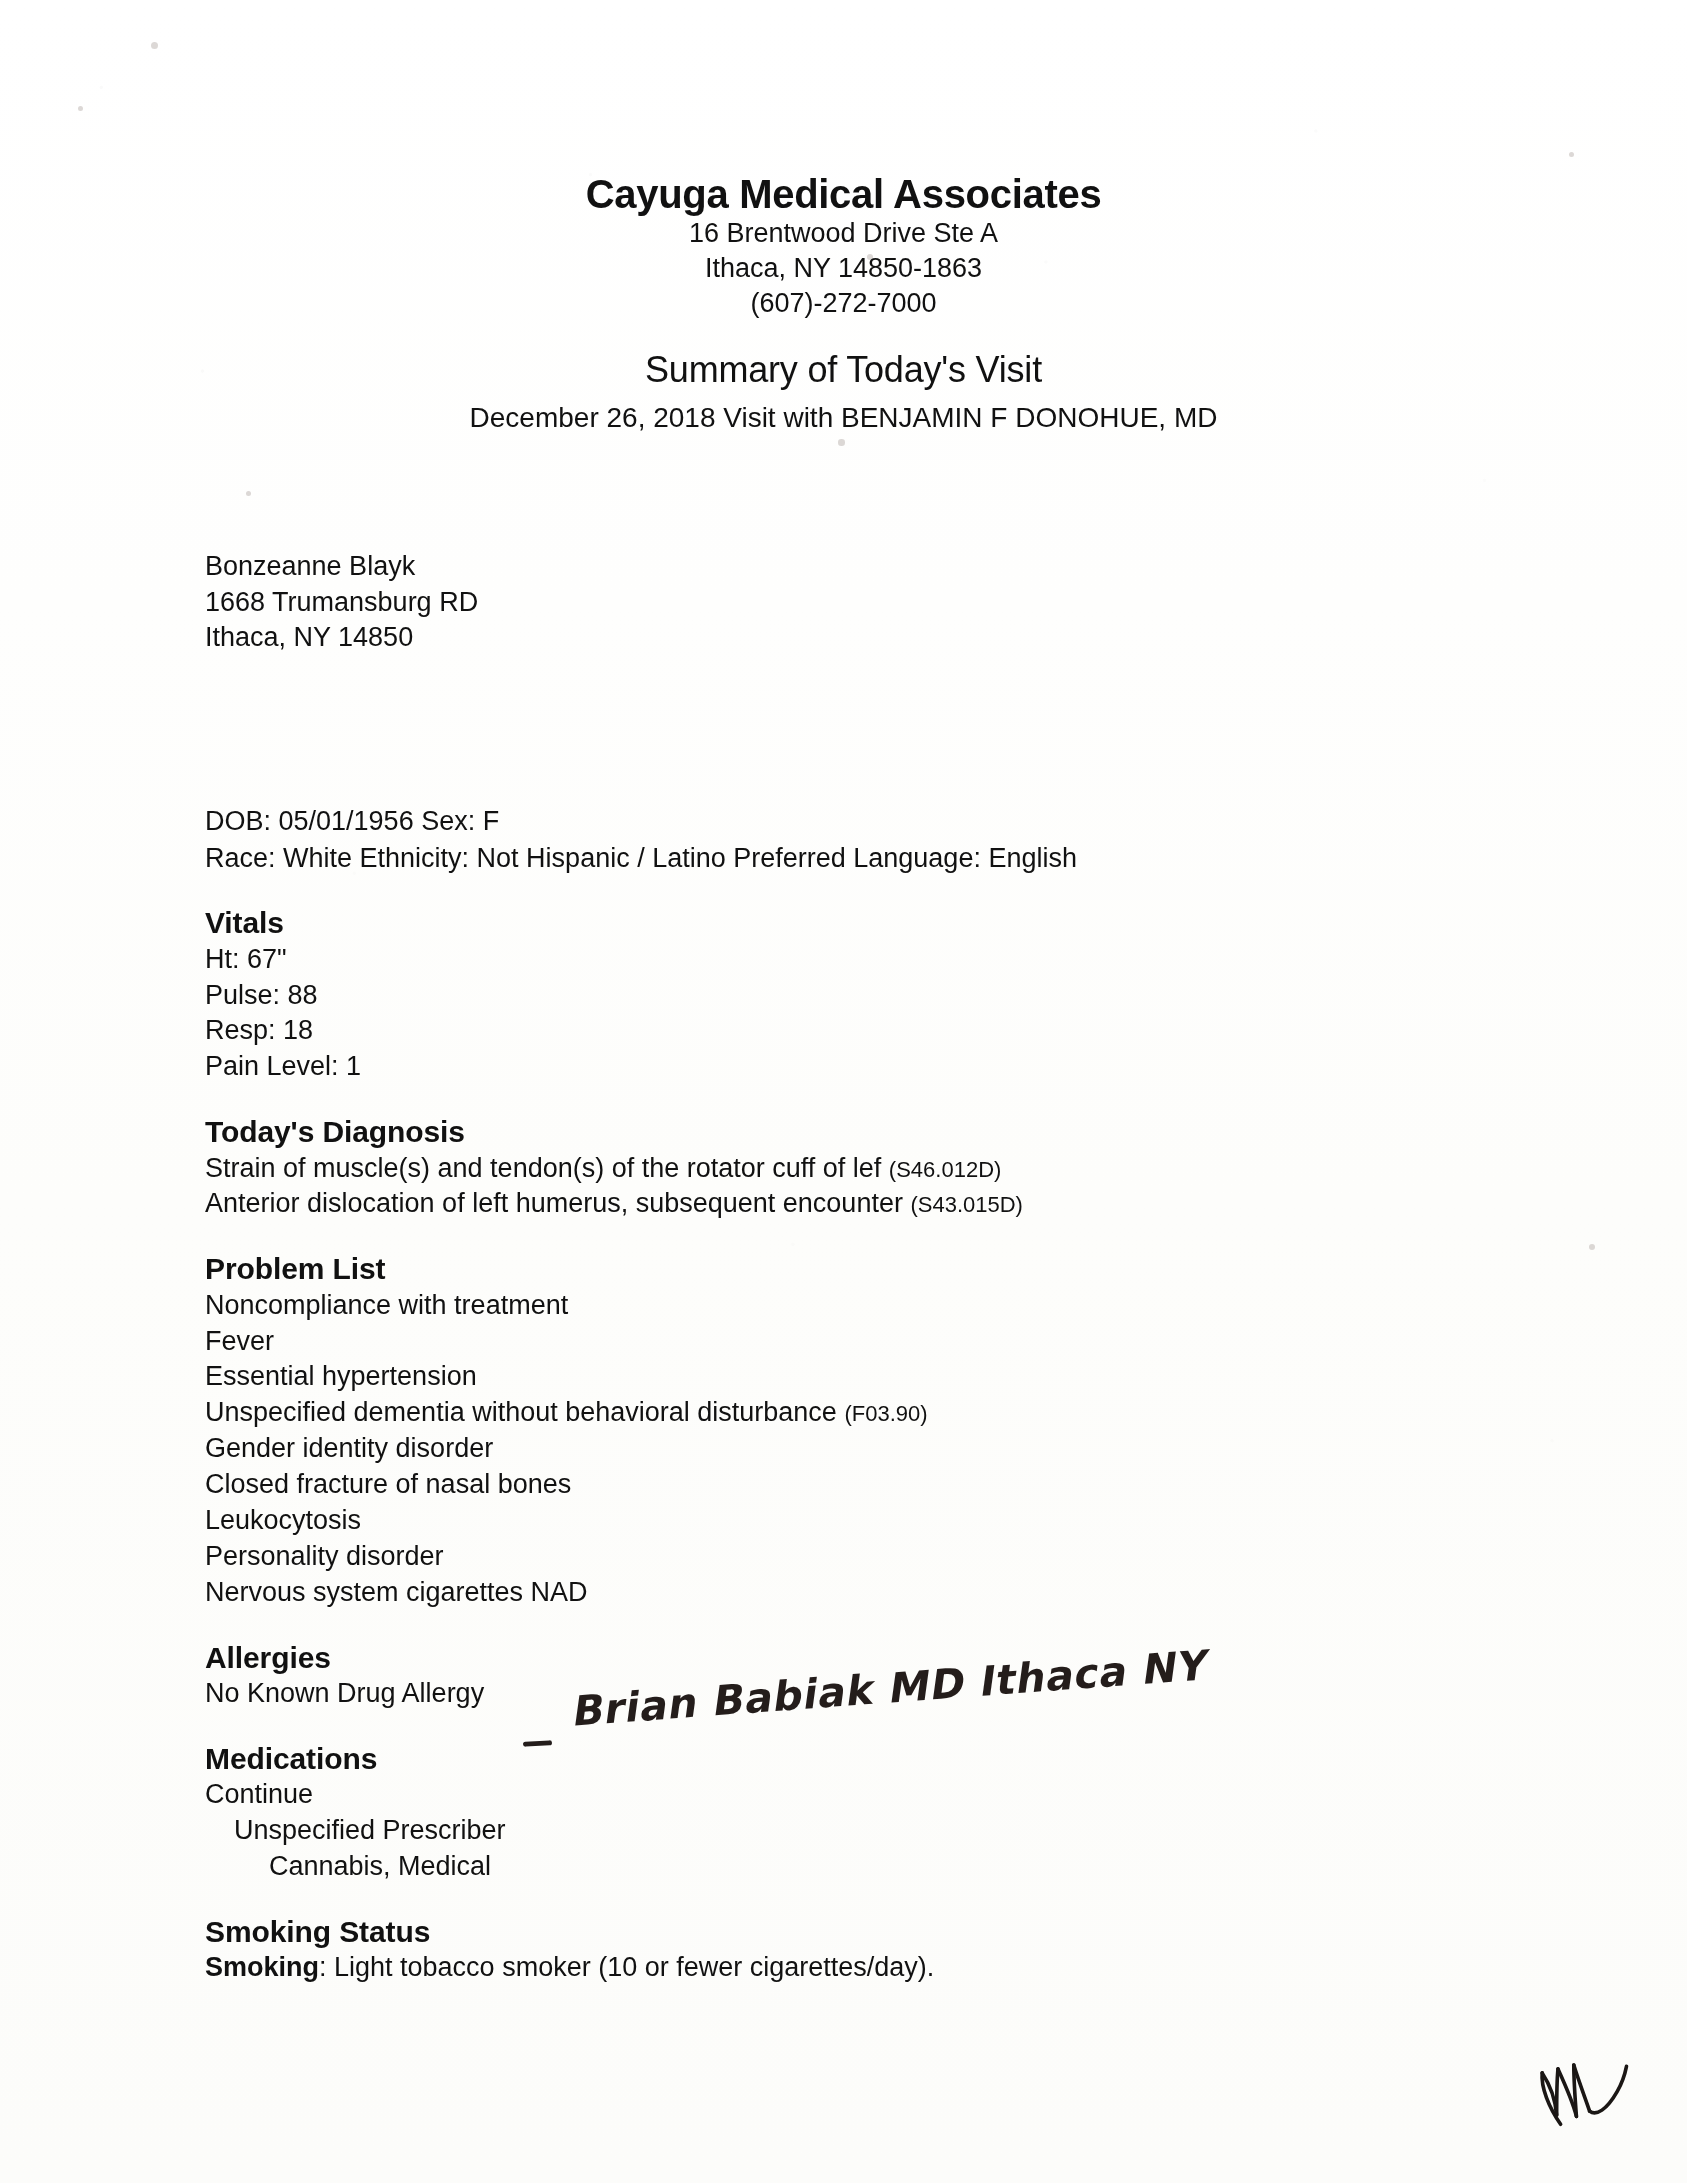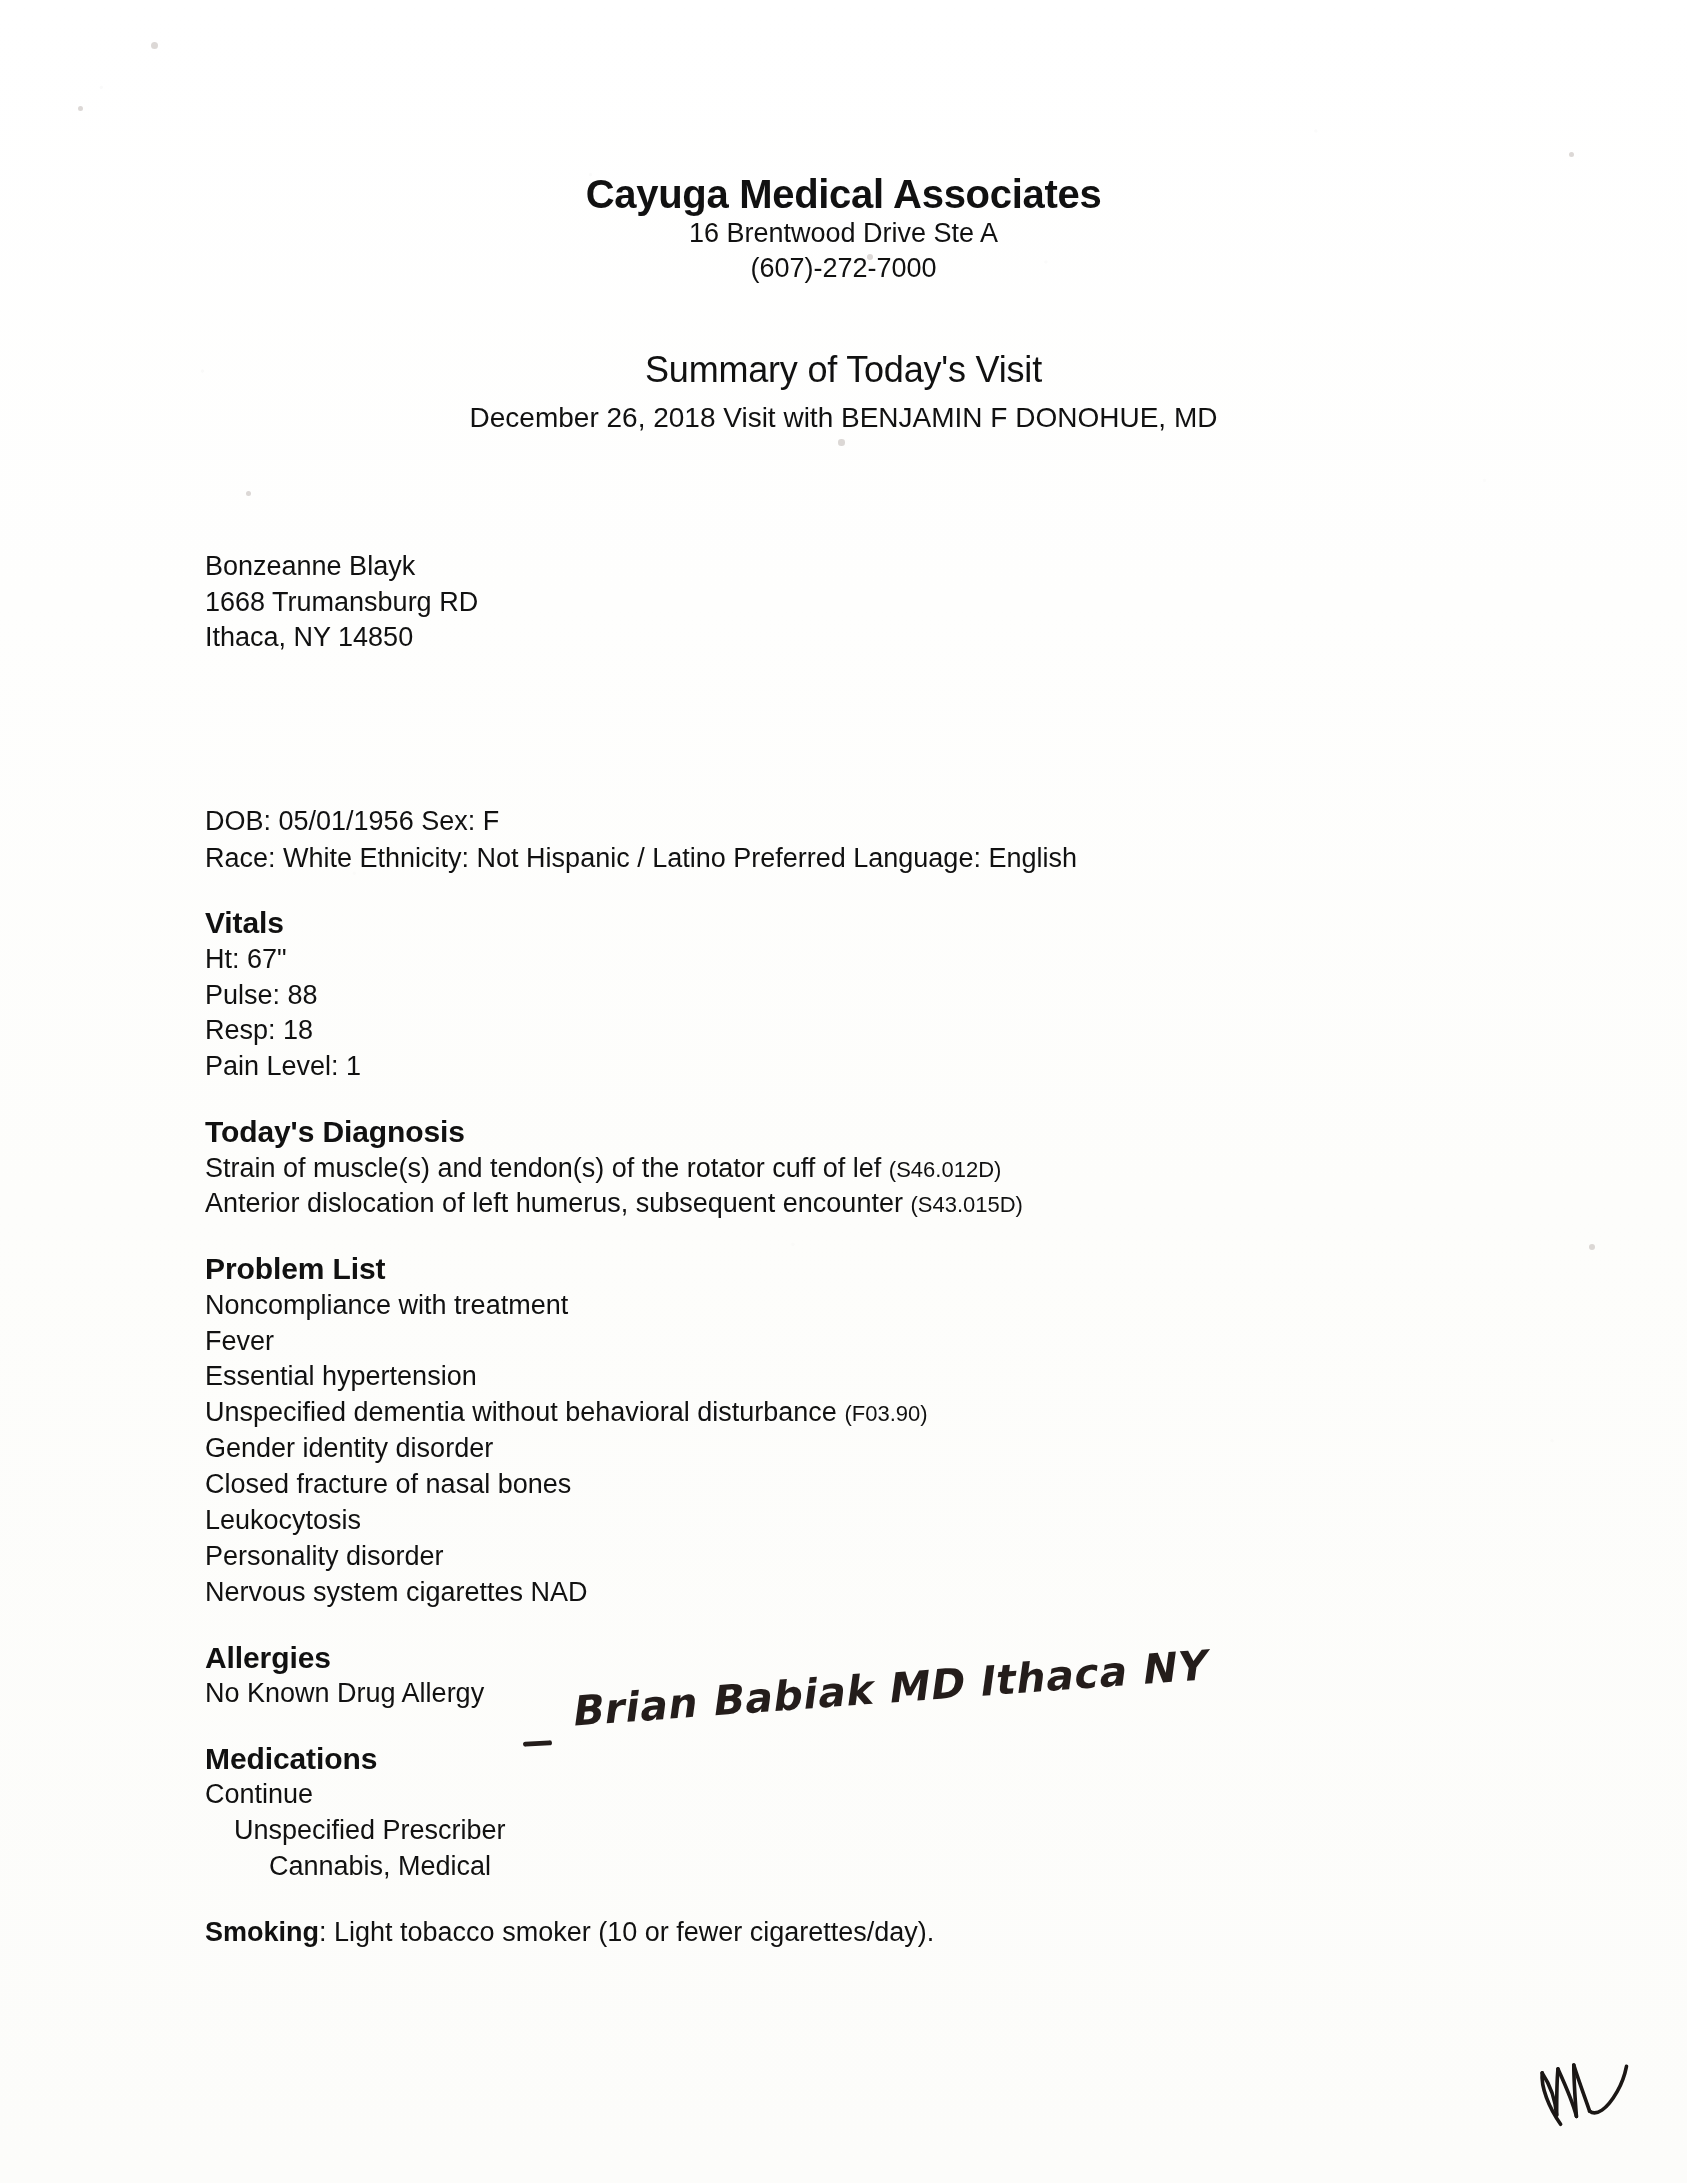--- a/index.html
+++ b/index.html
@@ -183,20 +183,21 @@
   <div class="stray" style="left:838px; top:439px; width:6.6px; height:6.6px;"></div>
   <div class="stray" style="left:246px; top:491px; width:5.3px; height:5.3px;"></div>
   <div class="stray" style="left:1569px; top:152px; width:5.3px; height:5.3px;"></div>
   <div class="stray" style="left:1589px; top:1244px; width:6px; height:6px;"></div>
 
   <div class="content">
 
     <div class="letterhead">
       <div class="clinic-name">Cayuga Medical Associates</div>
       <div class="clinic-line">16 Brentwood Drive Ste A</div>
+      <div class="clinic-line">Ithaca, NY 14850-1863</div>
       <div class="clinic-line">(607)-272-7000</div>
     </div>
 
     <div class="visit-title-wrap">
       <div class="visit-title">Summary of Today's Visit</div>
       <div class="visit-sub">December 26, 2018 Visit with BENJAMIN F DONOHUE, MD</div>
     </div>
 
     <div class="body-col">
 
@@ -285,20 +286,21 @@
       </div>
 
       <div class="sec">
         <div class="sec-title">Medications</div>
         <div class="sec-line">Continue</div>
         <div class="sec-line indent-1">Unspecified Prescriber</div>
         <div class="sec-line indent-2">Cannabis, Medical</div>
       </div>
 
       <div class="sec">
+        <div class="sec-title">Smoking Status</div>
         <div class="sec-line">
           <span class="inline-b">Smoking</span><span>: Light tobacco smoker (10 or fewer cigarettes/day).</span>
         </div>
       </div>
 
     </div>
   </div>
 
   <div class="hw-dash"></div>
   <div class="handwriting hw-note">Brian Babiak MD Ithaca NY</div>

